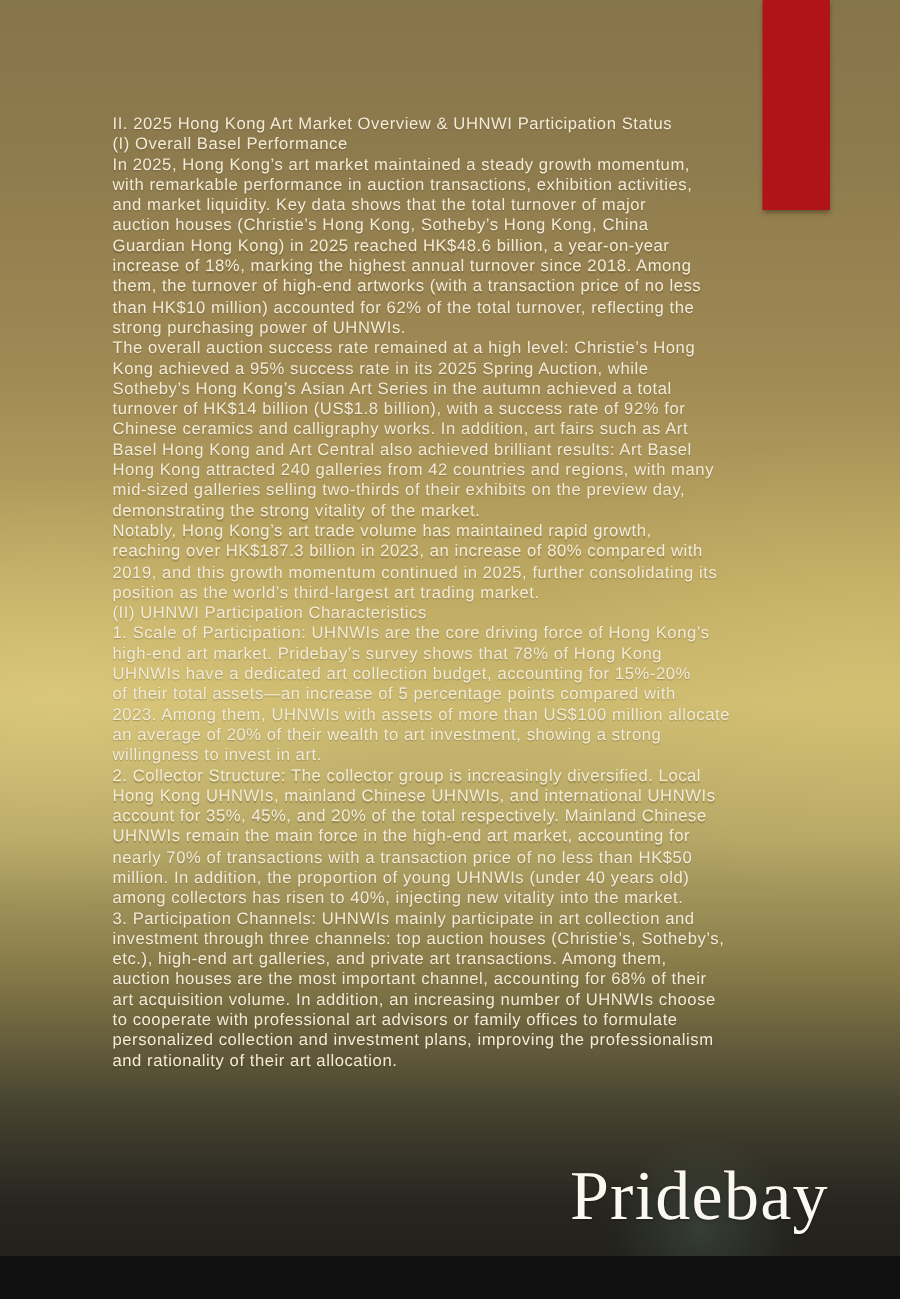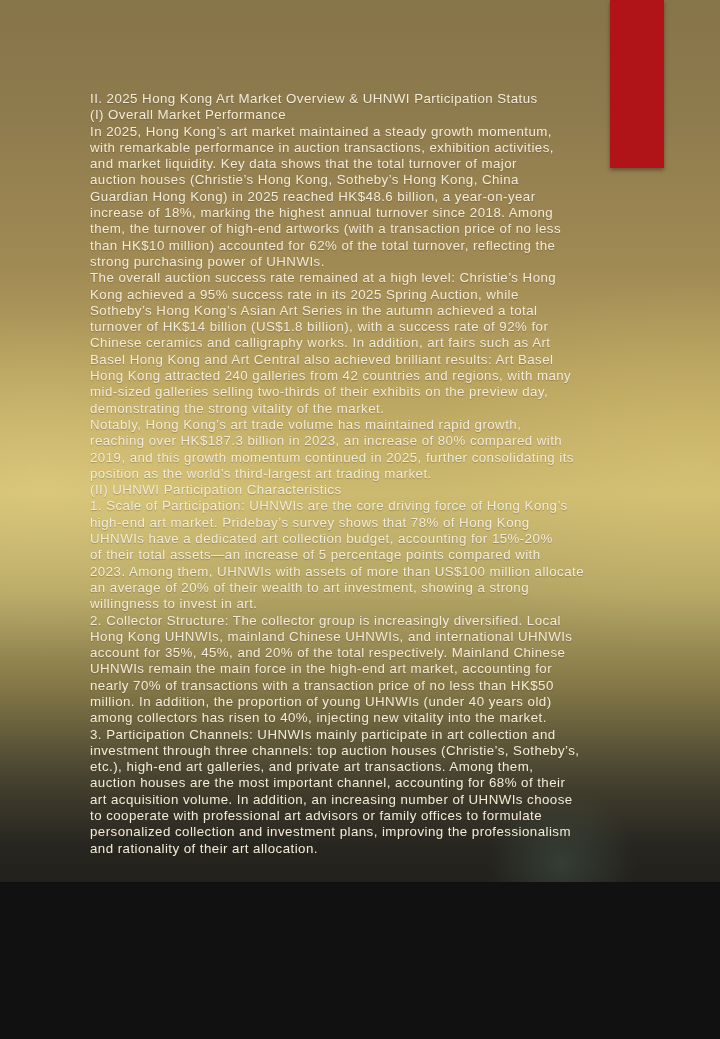--- a/index.html
+++ b/index.html
@@ -3,21 +3,21 @@
 <meta charset="utf-8">
 <style>
   html, body {
     margin: 0;
     padding: 0;
     background: #111;
   }
   .slide {
     position: relative;
     width: 720px;
-    height: 882px;
+    height: 1005px;
     overflow: hidden;
     font-family: "Liberation Sans", "DejaVu Sans", sans-serif;
     background:
       radial-gradient(ellipse 480px 280px at 6% 55%, rgba(238,219,140,0.40), rgba(238,219,140,0) 62%),
       radial-gradient(ellipse 430px 300px at 96% 53%, rgba(232,210,125,0.30), rgba(232,210,125,0) 62%),
       radial-gradient(circle 75px at 78% 98%, rgba(85,110,95,0.35), rgba(85,110,95,0) 100%),
       linear-gradient(180deg,
         #87754a 0%,
         #8d7a4d 12%,
         #a08a54 30%,
@@ -56,37 +56,37 @@
     white-space: pre-line;
   }
 
   
   .logo {
     position: absolute;
     right: 57px;
     top: 925px;
     color: #fbf8ef;
     font-family: "Liberation Serif", "DejaVu Serif", serif;
-    font-size: 36px;
+    font-size: 56px;
     font-weight: 400;
     letter-spacing: 1px;
     text-shadow: 0 1px 2px rgba(0,0,0,0.35);
   }
 </style>
 </head>
 <body>
 
 <div class="slide">
 
   <div class="ribbon" style="background: rgb(177, 20, 24);"></div>
 
   <div class="text-block">
     <div>II. 2025 Hong Kong Art Market Overview &amp; UHNWI Participation Status</div>
 
-    <div>(I) Overall Market Performance</div>
+    <div>(I) Overall Basel Performance</div>
     <div>In 2025, Hong Kong’s art market maintained a steady growth momentum,
 with remarkable performance in auction transactions, exhibition activities,
 and market liquidity. Key data shows that the total turnover of major
 auction houses (Christie’s Hong Kong, Sotheby’s Hong Kong, China
 Guardian Hong Kong) in 2025 reached HK$48.6 billion, a year-on-year
 increase of 18%, marking the highest annual turnover since 2018. Among
 them, the turnover of high-end artworks (with a transaction price of no less
 than HK$10 million) accounted for 62% of the total turnover, reflecting the
 strong purchasing power of UHNWIs.</div>
     <div>The overall auction success rate remained at a high level: Christie’s Hong

